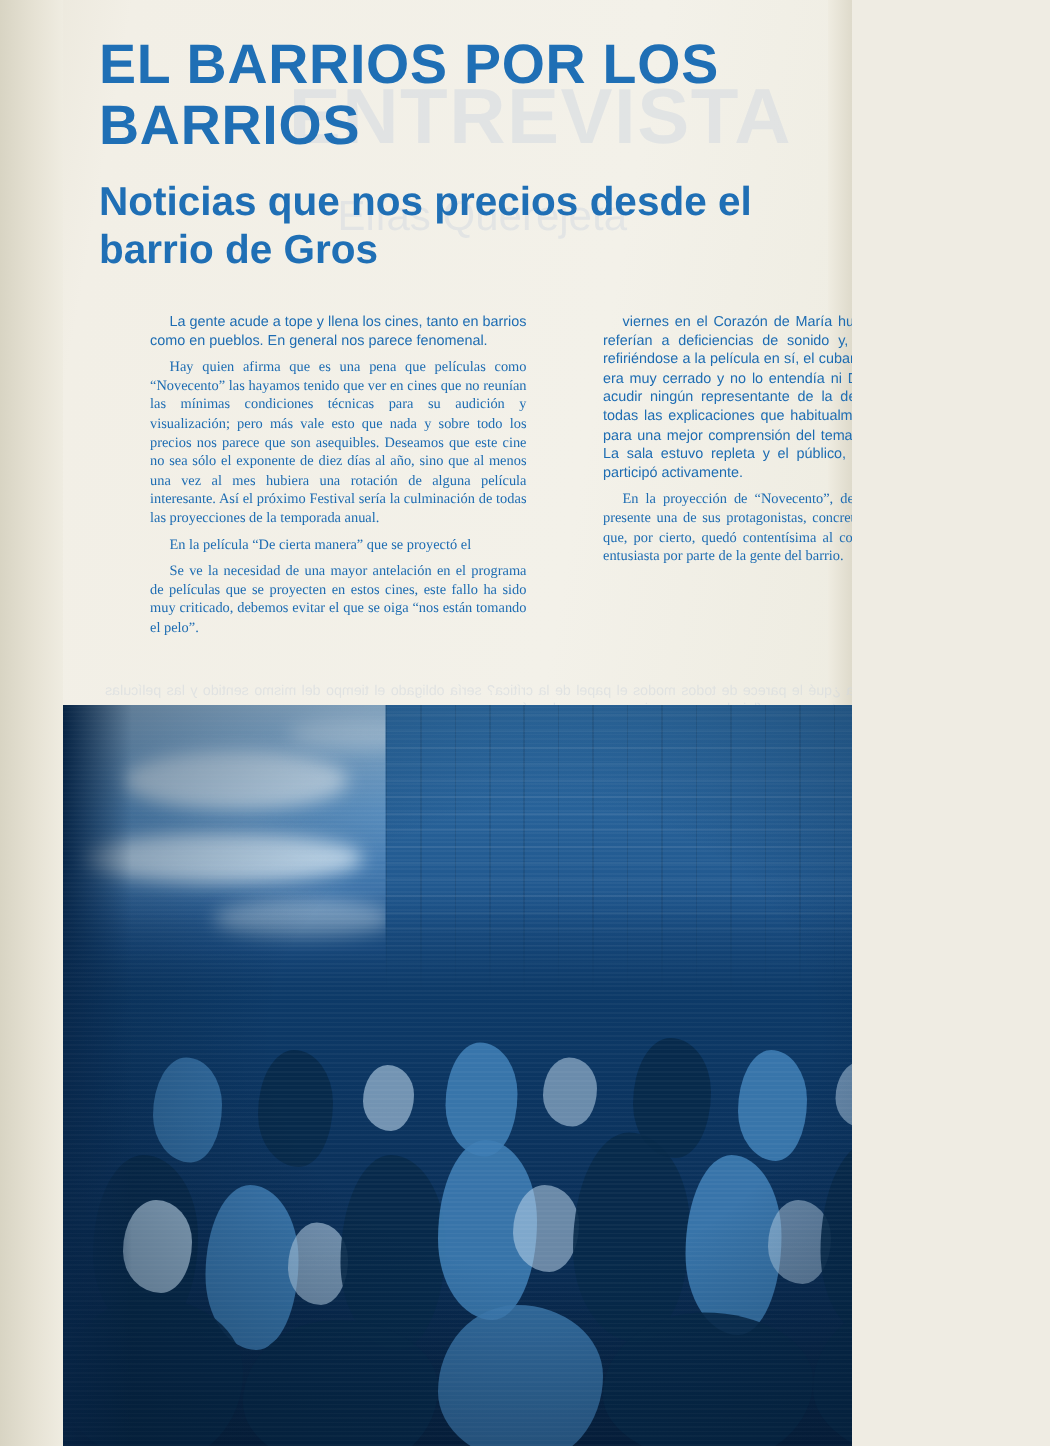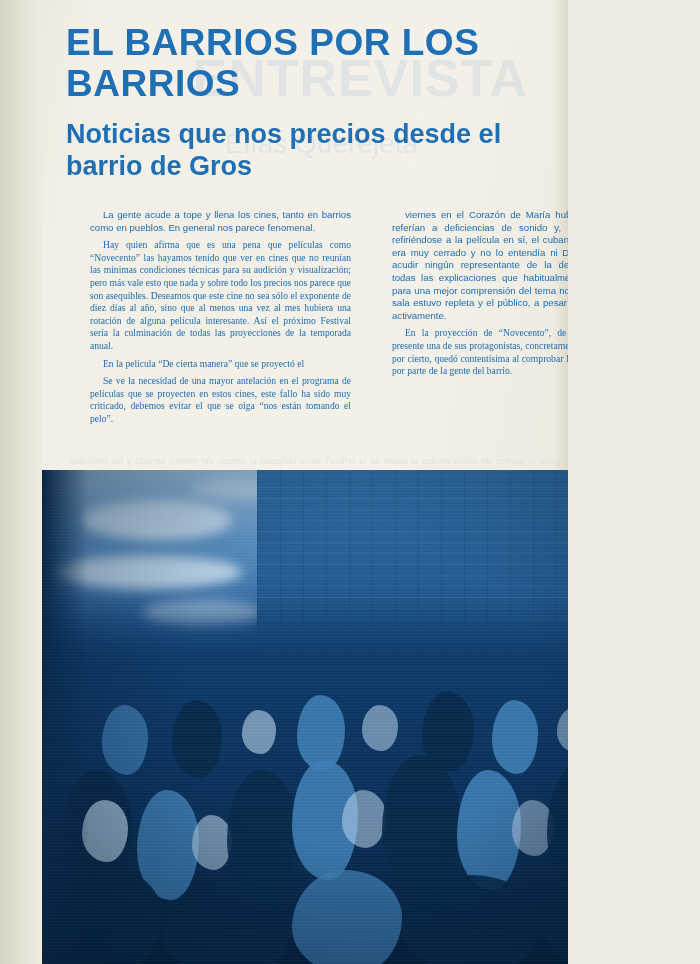--- a/index.html
+++ b/index.html
@@ -100,21 +100,21 @@
   
   .col {
     position: absolute;
     top: 209px;
     font-size: 9.6px;
     line-height: 12.6px;
     color: #1d6cb2;
     text-align: justify;
   }
   .col p {
-    margin: 0 0 0 4px;
+    margin: 0 0 0 14px;
     text-indent: 13px;
   }
   .col p + p {
     margin-top: 5px;
     font-family: Liberation Serif, serif;
   }
   .col-left {
     left: 86px;
     width: 265px;
   }

